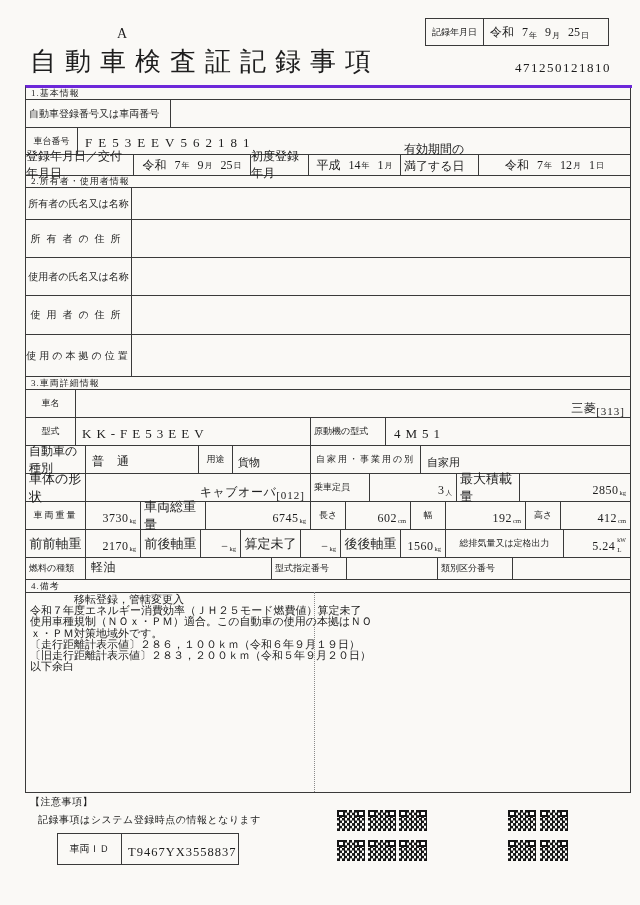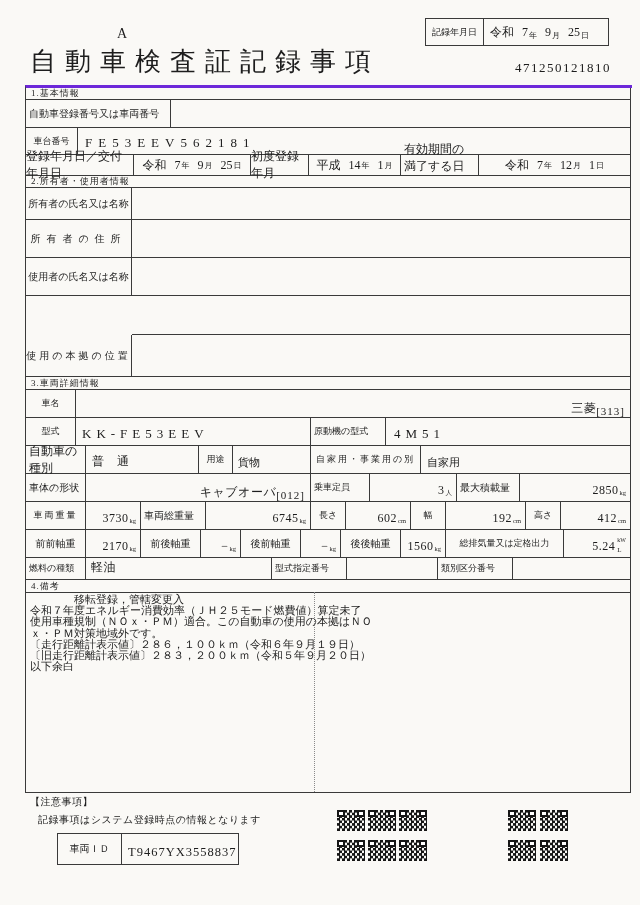--- a/index.html
+++ b/index.html
@@ -8,21 +8,21 @@
   .abs{position:absolute}
   
   .tbl{position:absolute;left:25px;top:85px;width:606px;height:705px;border-left:1px solid #3a3a3a;border-top:3px solid #6d28d9;box-sizing:content-box}
   .c{position:absolute;box-sizing:border-box;border-right:1px solid #3a3a3a;border-bottom:1px solid #3a3a3a;display:flex;align-items:center;padding:0 3px;overflow:visible}
   .band{font-size:9px;letter-spacing:1px;padding-left:5px}
   .ctr{justify-content:center;padding:0}
   .topl{align-items:flex-end;padding-top:2px}
   .bot{align-items:flex-end;padding-bottom:3px}
   .num{justify-content:flex-end;align-items:flex-end;padding:0 4px 3px 0}
   .t8{font-size:12px}
-  .t85{font-size:10px}
+  .t85{font-size:13px}
   .t9{font-size:9px}
   .t10{font-size:10px}
   .t11{font-size:11px}
   .v{font-size:12px;letter-spacing:.5px}
   .v13{font-size:13px}
   .u{font-size:6.5px;line-height:1.7;margin-left:1px}
   .ls2{letter-spacing:2px}.ls3{letter-spacing:3px}.ls5{letter-spacing:5px}.ls6{letter-spacing:6px}
   .date{white-space:nowrap}
   .era{font-size:12px}
   .dn{font-size:12px;margin-left:8px}
@@ -141,20 +141,23 @@
     <div class="c ctr" style="left:0;top:132px;width:106px;height:38px">
         <span class="t10 ls6">所有者の住所</span>
       </div>
     <div class="c" style="left:106px;top:132px;width:499px;height:38px"></div>
 
     <div class="c ctr" style="left:0;top:170px;width:106px;height:38px">
         <span class="t10">使用者の氏名又は名称</span>
       </div>
     <div class="c" style="left:106px;top:170px;width:499px;height:38px"></div>
 
+    <div class="c ctr" style="left:0;top:208px;width:106px;height:39px">
+        <span class="t10 ls6">使用者の住所</span>
+      </div>
     <div class="c" style="left:106px;top:208px;width:499px;height:39px"></div>
 
     <div class="c ctr" style="left:0;top:247px;width:106px;height:42px">
         <span class="t10 ls3">使用の本拠の位置</span>
       </div>
     <div class="c" style="left:106px;top:247px;width:499px;height:42px"></div>
 
     <div class="c band" style="left:0;top:289px;width:605px;height:13px">
         <span>3.車両詳細情報</span>
       </div>
@@ -265,21 +268,21 @@
         <span class="u">kg</span>
       </div>
     <div class="c ctr" style="left:115px;top:442px;width:60px;height:28px">
         <span class="t85">前後軸重</span>
       </div>
     <div class="c num" style="left:175px;top:442px;width:40px;height:28px">
         <span class="v">−</span>
         <span class="u">kg</span>
       </div>
     <div class="c ctr" style="left:215px;top:442px;width:60px;height:28px">
-        <span class="t85">後前軸重</span>
+        <span class="t85">算定未了</span>
       </div>
     <div class="c num" style="left:275px;top:442px;width:40px;height:28px">
         <span class="v">−</span>
         <span class="u">kg</span>
       </div>
     <div class="c ctr" style="left:315px;top:442px;width:60px;height:28px">
         <span class="t85">後後軸重</span>
       </div>
     <div class="c num" style="left:375px;top:442px;width:45px;height:28px">
         <span class="v">1560</span>

